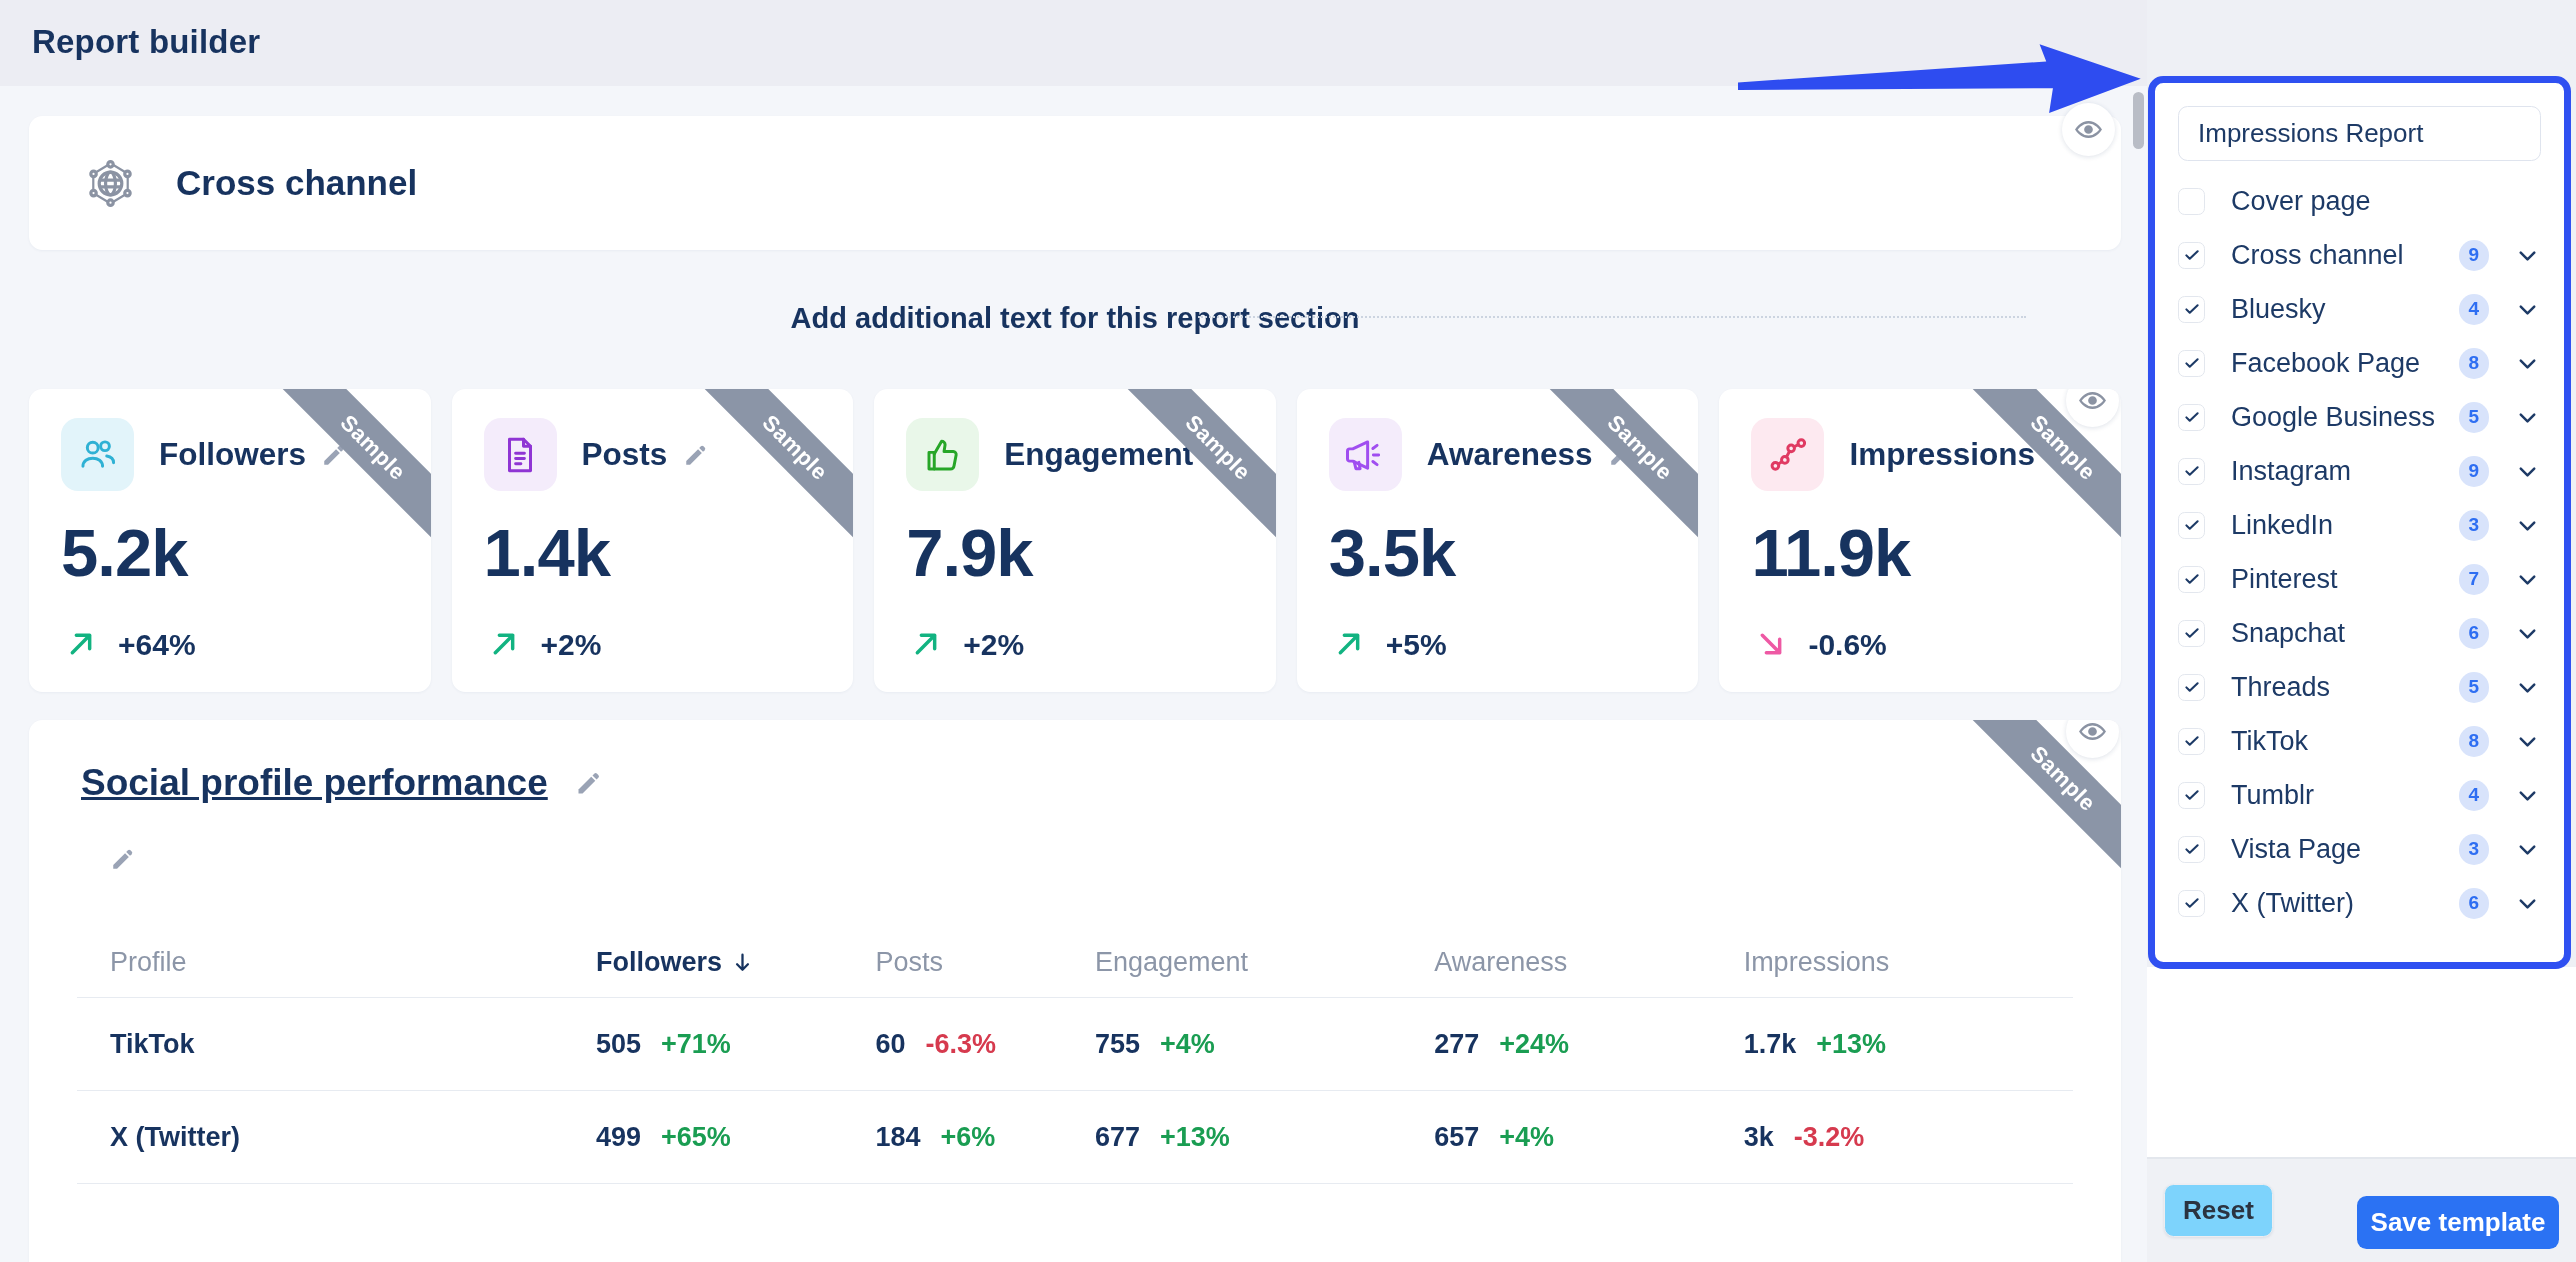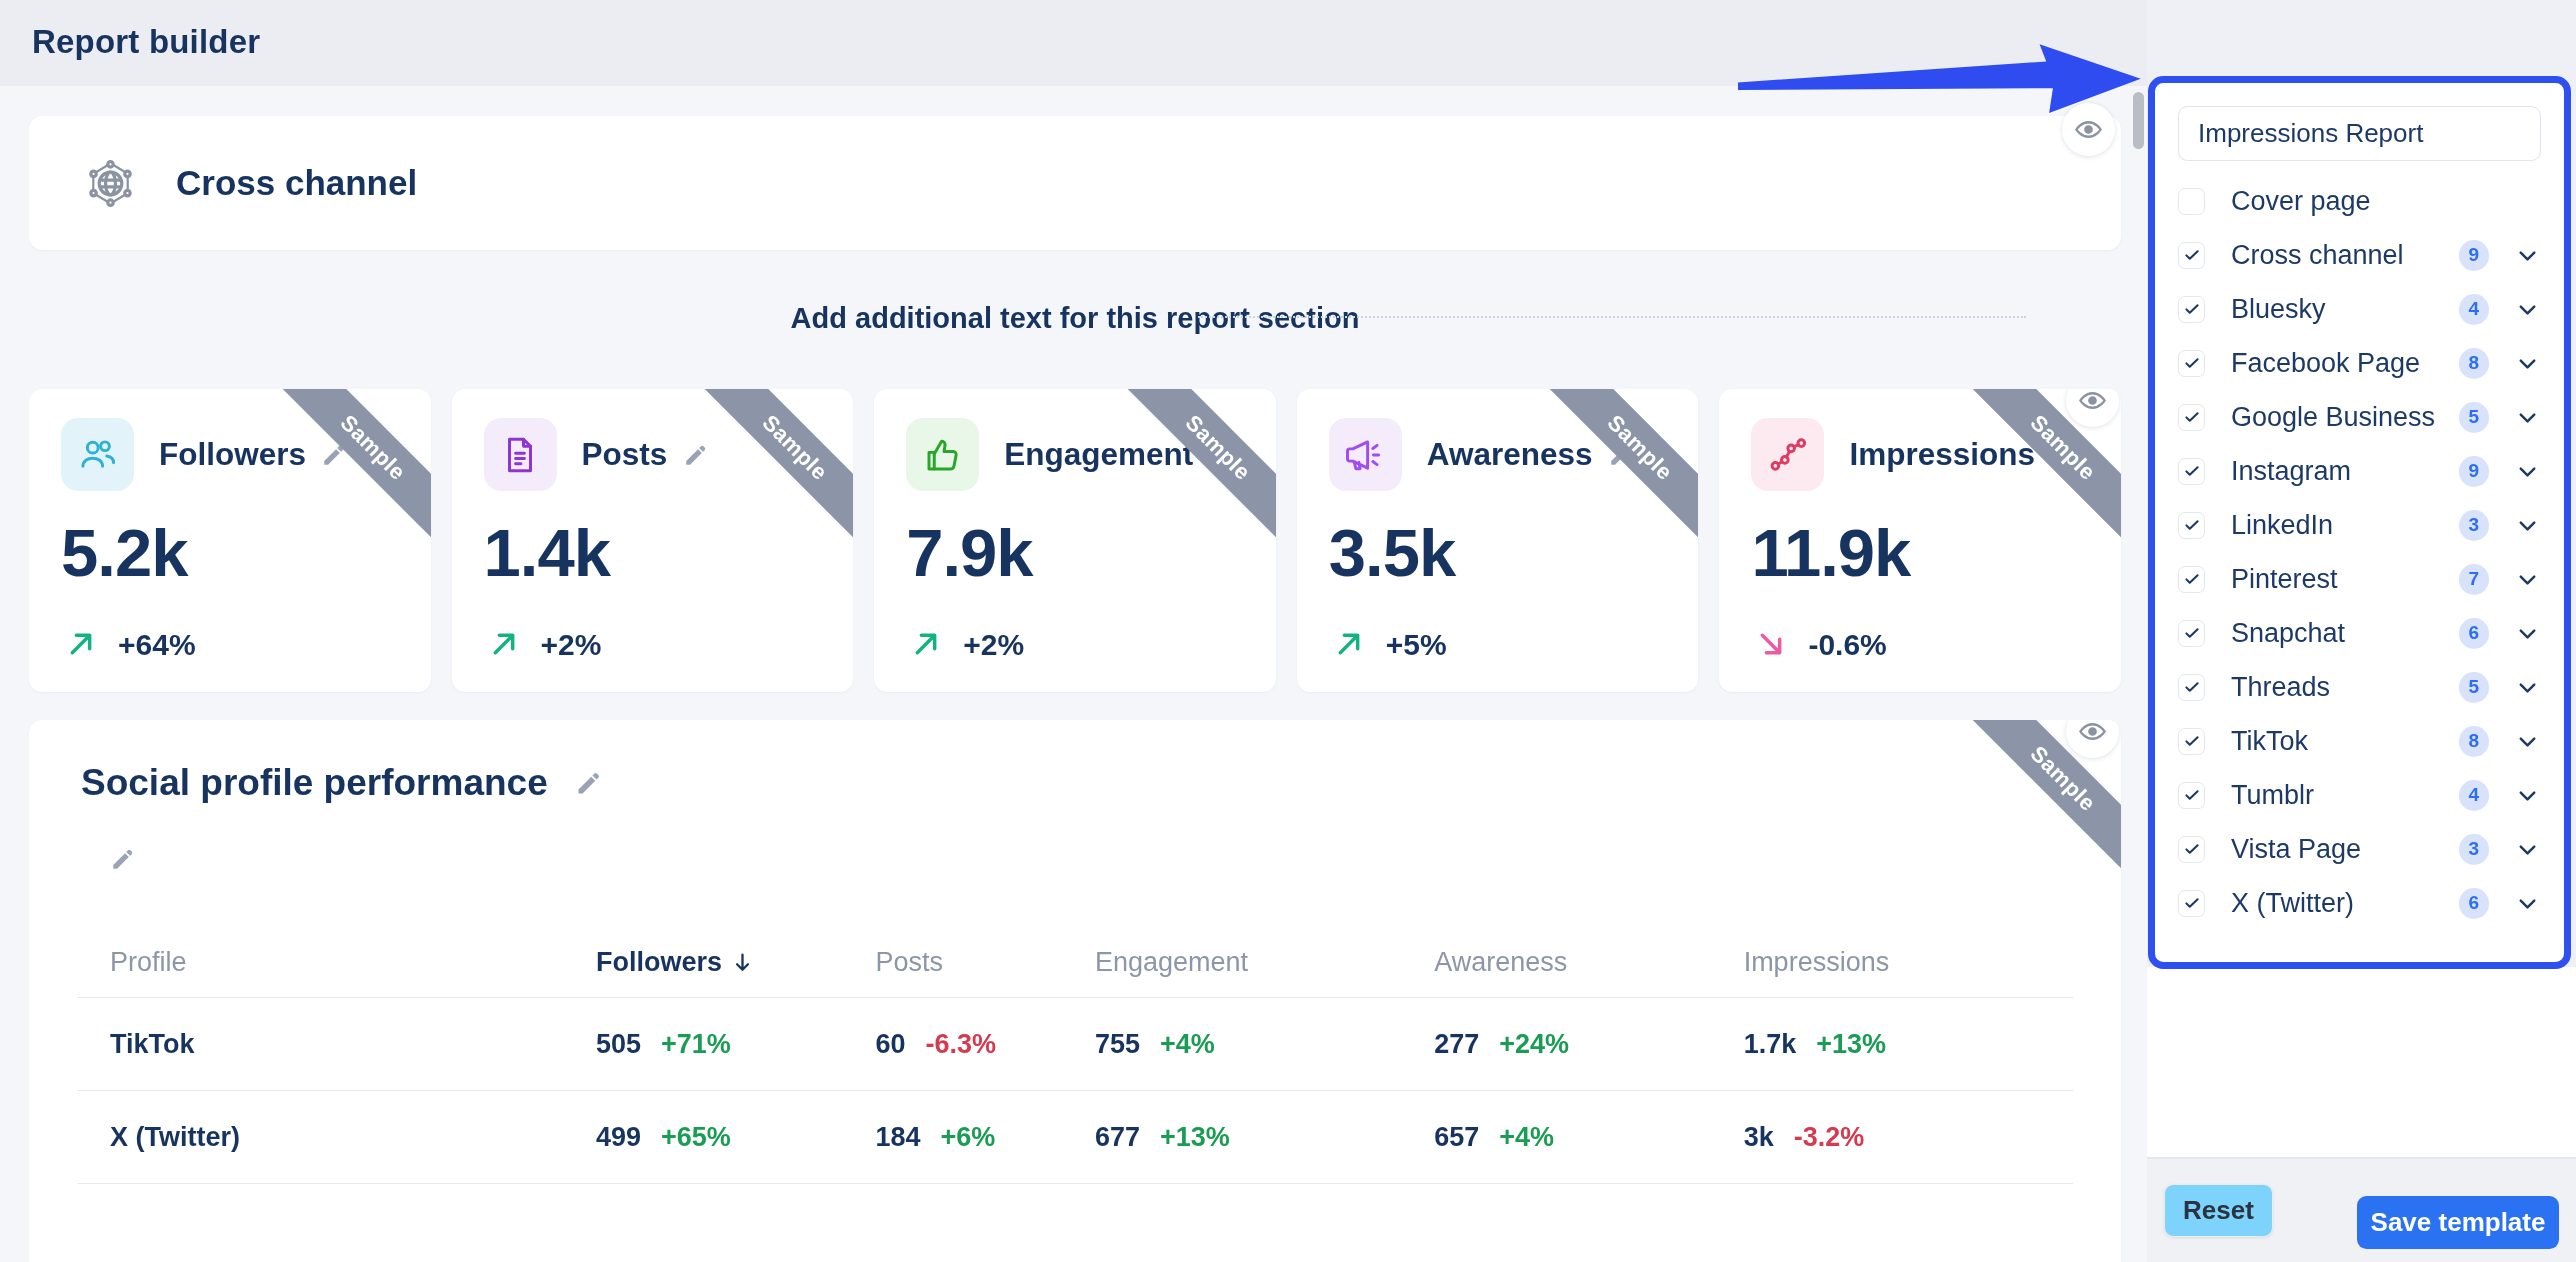--- a/index.html
+++ b/index.html
@@ -42,21 +42,21 @@
   .trend-arrow { width:32px; height:32px; }
   .trend-arrow.up { color:#12b381; }
   .trend-arrow.down { color:#ee59a4; }
   .metric-delta { font-size:30px; font-weight:700; color:#17335f; }
 
   .ribbon { position:absolute; top:36px; right:-71px; width:258px; transform:rotate(45deg); background:#8b95a7; color:#ffffff; text-align:center; padding:9.5px 0; font-size:22px; font-weight:600; letter-spacing:0.5px; }
 
   
   .social-card { left:29px; top:720px; width:2092px; height:582px; overflow:hidden; padding-top:42px; }
   .social-title-row { display:flex; align-items:center; margin-left:52px; }
-  .social-title { font-size:37px; font-weight:700; color:#17335f; }
+  .social-title { font-size:37px; font-weight:700; color:#17335f;text-decoration:underline; }
   .social-sub-row { display:flex; align-items:center; margin-left:52px; margin-top:42px; }
   .social-subtitle { font-size:27px; font-weight:400; color:#8c96a8; }
 
   .ptable { margin:55px 48px 0; }
   .trow { display:grid; grid-template-columns:26% 14% 11% 17% 15.5% 16.5%; align-items:center; border-bottom:1px solid #e7ebf1; }
   .trow.head { height:71px; border-bottom:1px solid #e7ebf1; }
   .trow.body { height:93px; }
   .th { font-size:27px; color:#8c96a8; font-weight:500; display:flex; align-items:center; }
   .th.sorted { color:#17335f; font-weight:700; }
   .sort-icon { width:25px; height:25px; margin-left:7.6px; }

